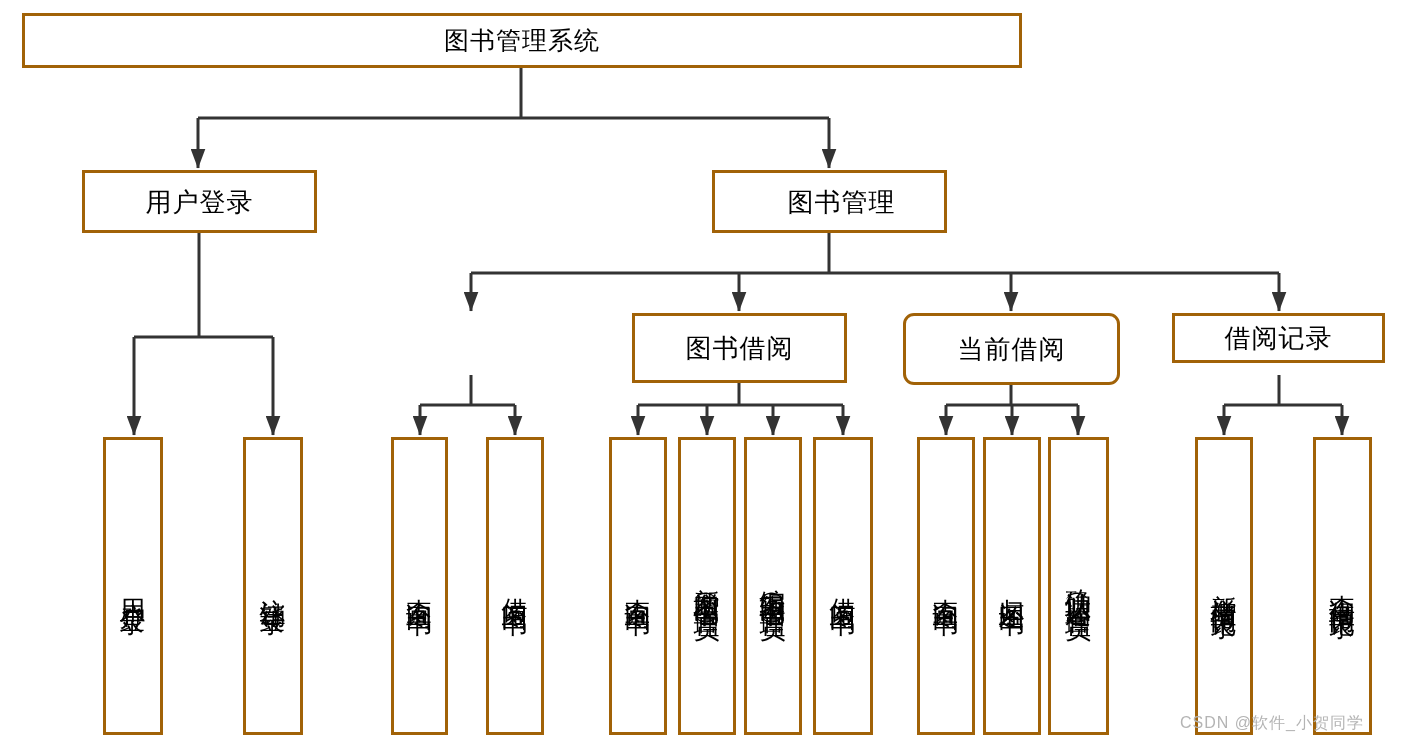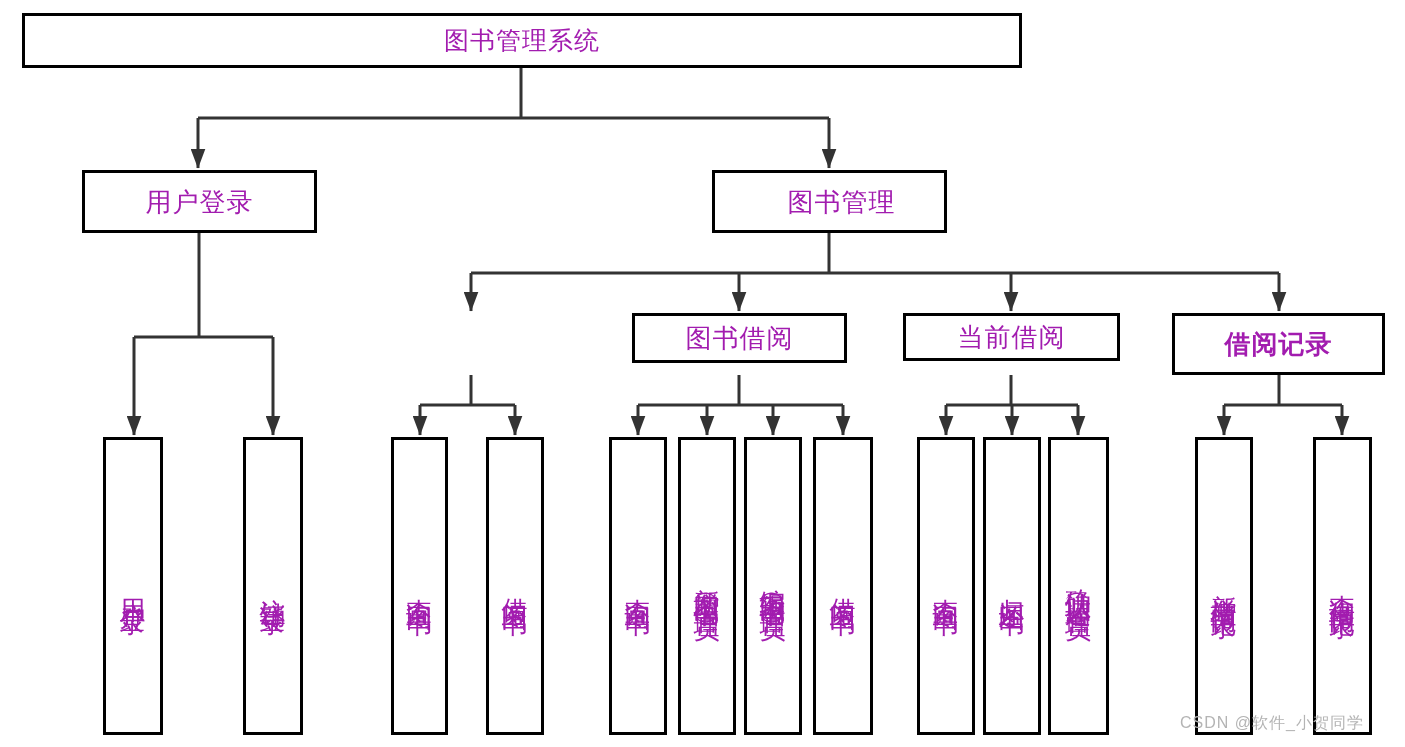--- a/index.html
+++ b/index.html
@@ -22,26 +22,26 @@
     stroke-width: 3;
   }
   svg.connectors path.arrow {
     fill: none;
     stroke: #333333;
     stroke-width: 3;
   }
   .node {
     position: absolute;
     box-sizing: border-box;
-    border: 3px solid #000000;
+    border: 3px solid #a16207;
     background: #ffffff;
     display: flex;
     align-items: center;
     justify-content: center;
-    color: #a21caf;
+    color: #000000;
     font-size: 26px;
     line-height: 1;
     white-space: nowrap;
   }
   .node.h { letter-spacing: 1px; }
   .node.root { font-size: 25px; }
   .node.vtext {
     writing-mode: vertical-rl;
     text-orientation: mixed;
     letter-spacing: 4px;
@@ -104,23 +104,23 @@
 
     <path class="arrow" d="M1224 405 V435" marker-end="url(#arrowhead)"></path>
     <path class="arrow" d="M1342 405 V435" marker-end="url(#arrowhead)"></path>
   </svg>
 
   <div class="node h root" style="left:22px; top:13px; width:1000px; height:55px;">图书管理系统</div>
 
   <div class="node h" style="left:82px; top:170px; width:235px; height:63px;">用户登录</div>
   <div class="node h" style="left:712px; top:170px; width:235px; height:63px;padding-left:24px;">图书管理</div>
 
-  <div class="node h" style="left:632px; top:313px; width:215px; height:50px;">图书借阅</div>
-  <div class="node h" style="left:903px; top:313px; width:217px; height:48px;">当前借阅</div>
-  <div class="node h" style="left:1172px; top:313px; width:213px; height:62px;font-weight:bold;">借阅记录</div>
+  <div class="node h" style="left:632px; top:313px; width:215px; height:70px;">图书借阅</div>
+  <div class="node h" style="left:903px; top:313px; width:217px; height:72px;border-radius:11px;">当前借阅</div>
+  <div class="node h" style="left:1172px; top:313px; width:213px; height:50px;">借阅记录</div>
 
   <div class="node vtext" style="left:103px; top:437px; width:60px; height:298px;">用户登录</div>
   <div class="node vtext" style="left:243px; top:437px; width:60px; height:298px;">注销登录</div>
 
   <div class="node vtext" style="left:391px; top:437px; width:57px; height:298px;">查询图书</div>
   <div class="node vtext" style="left:486px; top:437px; width:58px; height:298px;">借阅图书</div>
 
   <div class="node vtext" style="left:609px; top:437px; width:58px; height:298px;">查询图书</div>
   <div class="node vtext" style="left:678px; top:437px; width:58px; height:298px;">新增图书（管理员）</div>
   <div class="node vtext" style="left:744px; top:437px; width:58px; height:298px;">编辑图书（管理员）</div>

